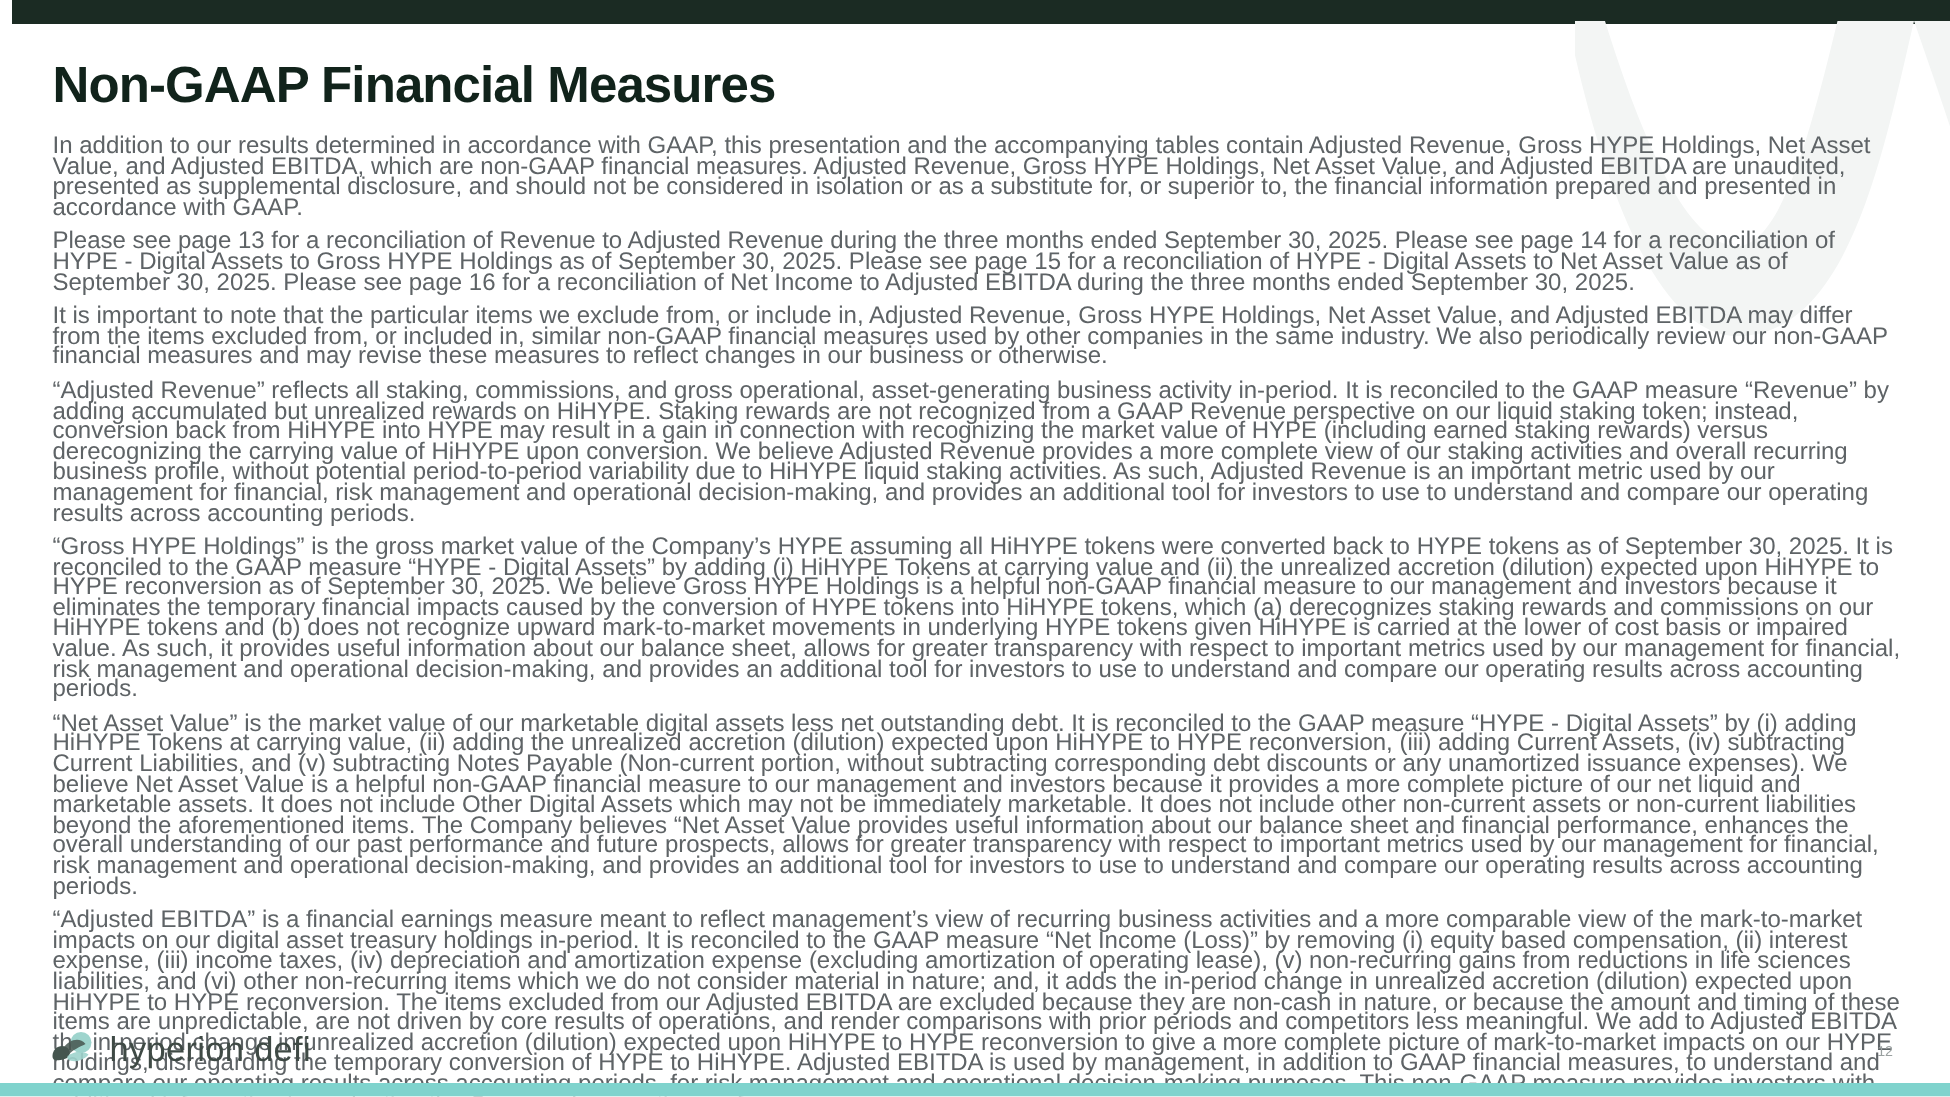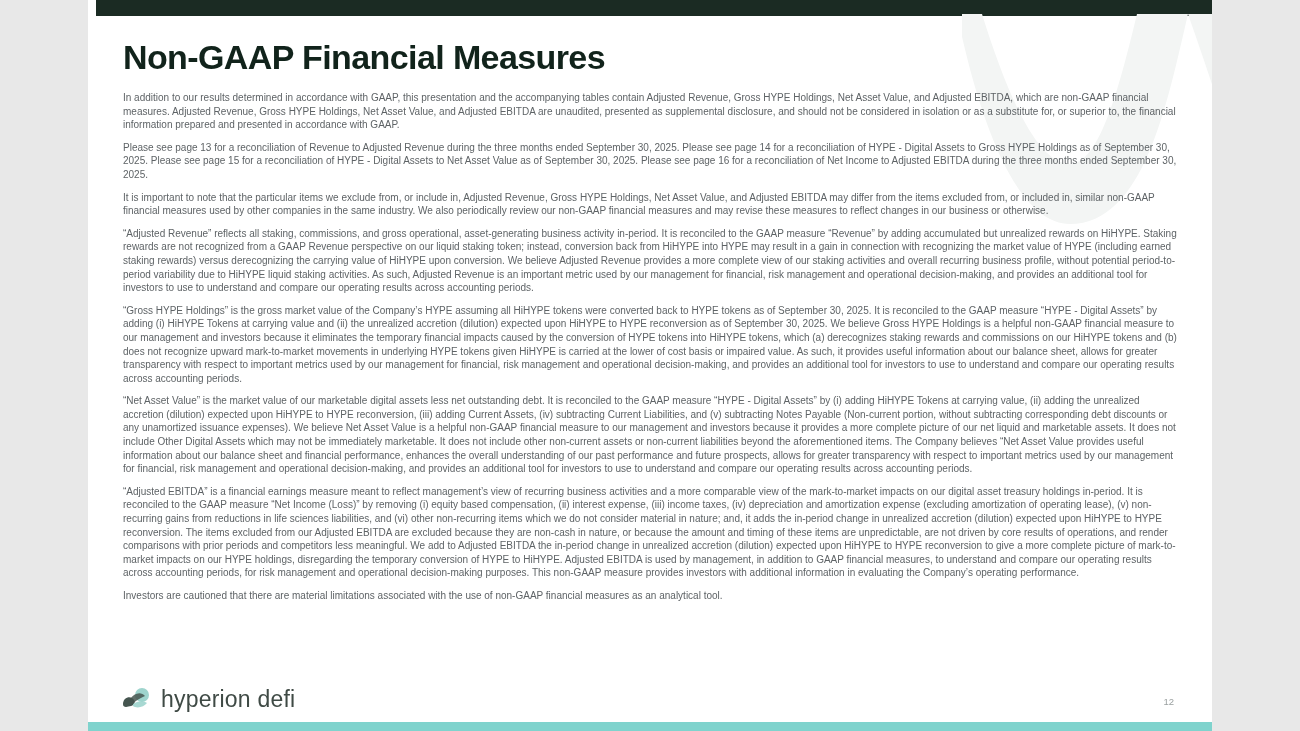--- a/index.html
+++ b/index.html
@@ -1,18 +1,18 @@
 <!DOCTYPE html>
 <html><head>
 <meta charset="utf-8">
 <style>
   html,body { margin:0; padding:0; background:#e8e8e8; }
   .slide {
     position:relative;
-    width:1124px; height:731px;
+    width:1300px; height:731px;
     background:#ffffff;
     overflow:hidden;
     font-family:"Liberation Sans", sans-serif;
     margin:0 auto;
   }
   .top-bar {
     position:absolute; top:0; left:8px; right:0; height:16px;
     background:#1b2b23;
   }
   .bottom-bar {
@@ -27,21 +27,21 @@
     position:absolute; left:35px; right:33px; top:38px;
   }
   .page-title {
     margin:0 0 14px 0;
     font-size:34px; font-weight:bold;
     letter-spacing:-0.6px;
     color:#11231b;
   }
   .body-text p {
     margin:0 0 9px 0;
-    font-size:10px; line-height:13.6px;
+    font-size:16px; line-height:13.6px;
     color:#5e6366;
     text-align:left;
   }
   .footer-logo {
     position:absolute; left:33px; bottom:18px;
     display:flex; align-items:center; gap:8px;
   }
   .footer-logo .logo-text {
     font-size:23px; color:#3f4a45; letter-spacing:0.2px;
     font-weight:500;

